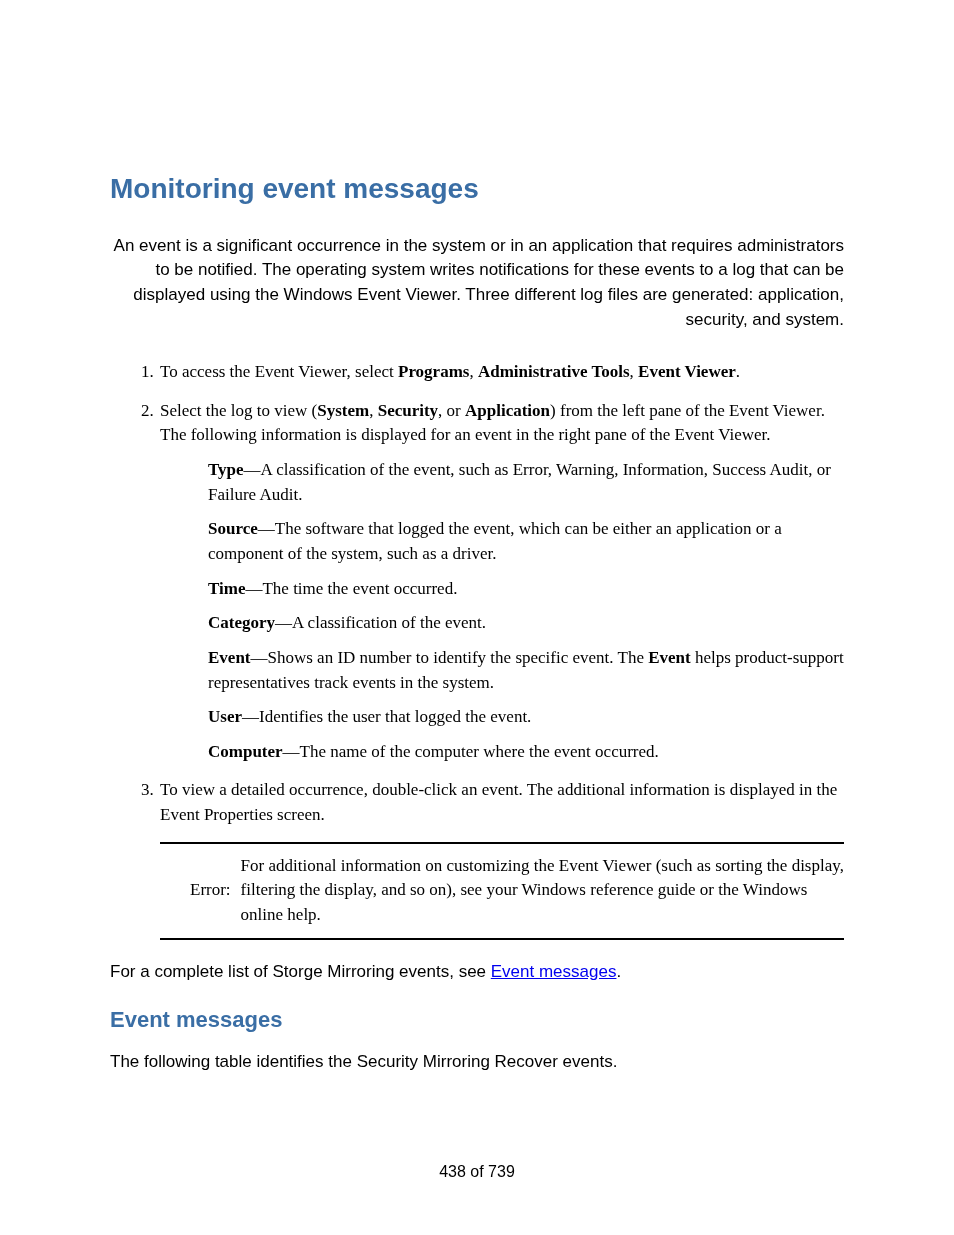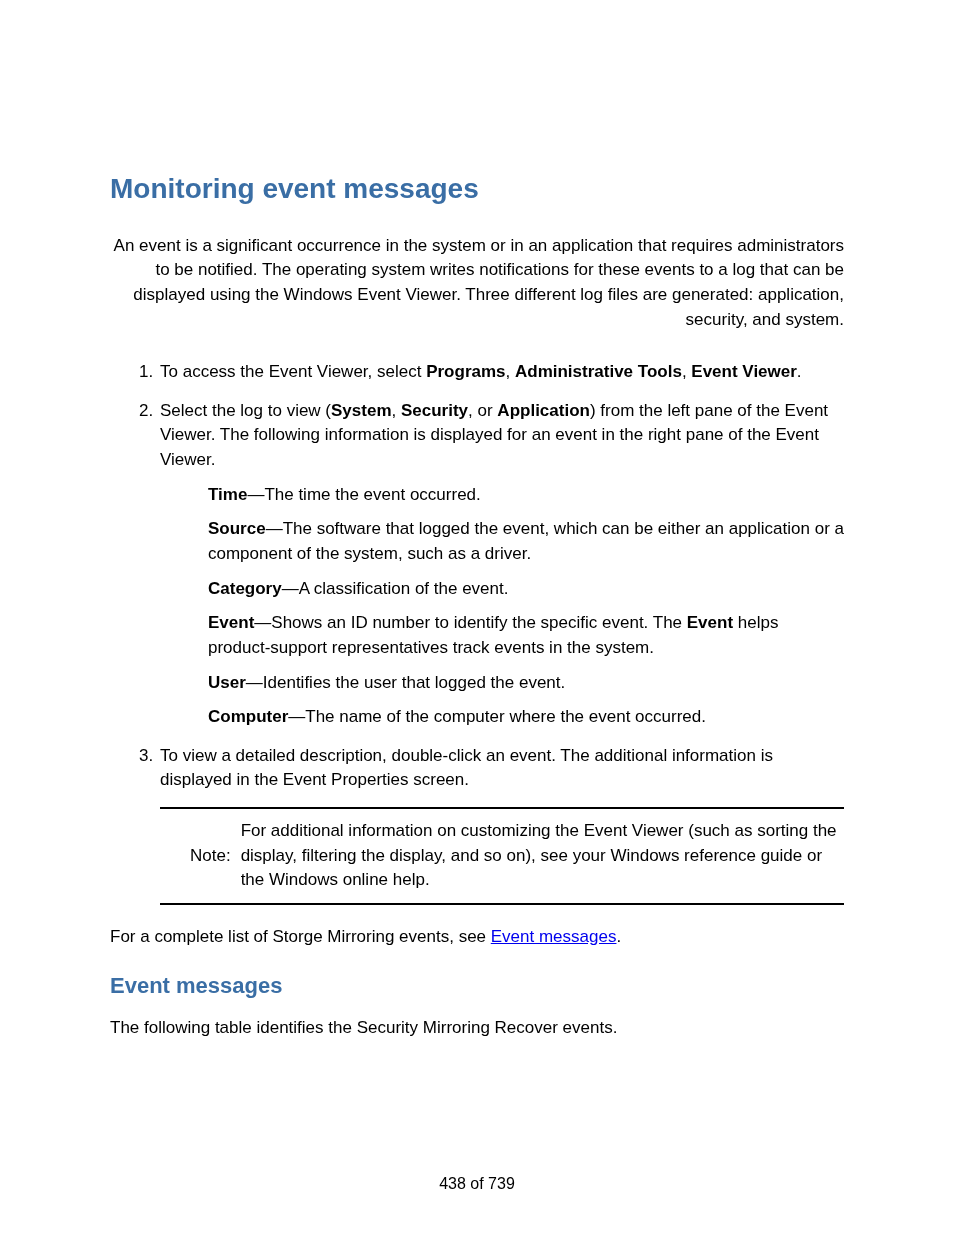--- a/index.html
+++ b/index.html
@@ -36,20 +36,21 @@
       margin-bottom: 28px;
       text-align: right;
     }
     p.closing {
       margin-top: 20px;
       margin-bottom: 10px;
     }
     ol {
       padding-left: 48px;
       margin-bottom: 10px;
+      font-family: Liberation Serif, serif;
     }
     ol > li {
       margin-bottom: 14px;
       padding-left: 2px;
     }
     .bold {
       font-weight: bold;
     }
     .defs {
       padding-left: 48px;
@@ -74,53 +75,54 @@
     }
     .note-text {
       flex: 1 1 auto;
     }
     a.link {
       color: #0000ee;
       text-decoration: underline;
     }
     .page-num {
       position: absolute;
-      bottom: 40px;
+      bottom: 52px;
       left: 0;
       width: 100%;
       text-align: center;
       font-size: 16px;
     }
   </style>
 </head>
 <body>
 
 <h1>Monitoring event messages</h1>
 
 <p class="intro">An event is a significant occurrence in the system or in an application that requires administrators to be notified. The operating system writes notifications for these events to a log that can be displayed using the Windows Event Viewer. Three different log files are generated: application, security, and system.</p>
 
 <ol>
   <li>
     <span>To access the Event Viewer, select </span><span class="bold">Programs</span><span>, </span><span class="bold">Administrative Tools</span><span>, </span><span class="bold">Event Viewer</span><span>.</span>
   </li>
   <li>
     <span>Select the log to view (</span><span class="bold">System</span><span>, </span><span class="bold">Security</span><span>, or </span><span class="bold">Application</span><span>) from the left pane of the Event Viewer. The following information is displayed for an event in the right pane of the Event Viewer.</span>
     <div class="defs">
+      <div class="def-item"><span class="bold">Type</span><span>—A classification of the event, such as Error, Warning, Information, Success Audit, or Failure Audit.</span></div>
+      <div class="def-item"><span class="bold">Source</span><span>—The software that logged the event, which can be either an application or a component of the system, such as a driver.</span></div>
       <div class="def-item"><span class="bold">Time</span><span>—The time the event occurred.</span></div>
-      <div class="def-item"><span class="bold">Source</span><span>—The software that logged the event, which can be either an application or a component of the system, such as a driver.</span></div>
       <div class="def-item"><span class="bold">Category</span><span>—A classification of the event.</span></div>
       <div class="def-item"><span class="bold">Event</span><span>—Shows an ID number to identify the specific event. The </span><span class="bold">Event</span><span> helps product-support representatives track events in the system.</span></div>
       <div class="def-item"><span class="bold">User</span><span>—Identifies the user that logged the event.</span></div>
       <div class="def-item"><span class="bold">Computer</span><span>—The name of the computer where the event occurred.</span></div>
     </div>
   </li>
   <li>
-    <span>To view a detailed description, double-click an event. The additional information is displayed in the Event Properties screen.</span>
+    <span>To view a detailed occurrence, double-click an event. The additional information is displayed in the Event Properties screen.</span>
     <div class="note-box">
-      <div class="note-label">Note:</div>
+      <div class="note-label">Error:</div>
       <div class="note-text">For additional information on customizing the Event Viewer (such as sorting the display, filtering the display, and so on), see your Windows reference guide or the Windows online help.</div>
     </div>
   </li>
 </ol>
 
 <p class="closing">
   <span>For a complete list of Storge Mirroring events, see </span><a href="#" class="link">Event messages</a><span>.</span>
 </p>
 
 <h2>Event messages</h2>

